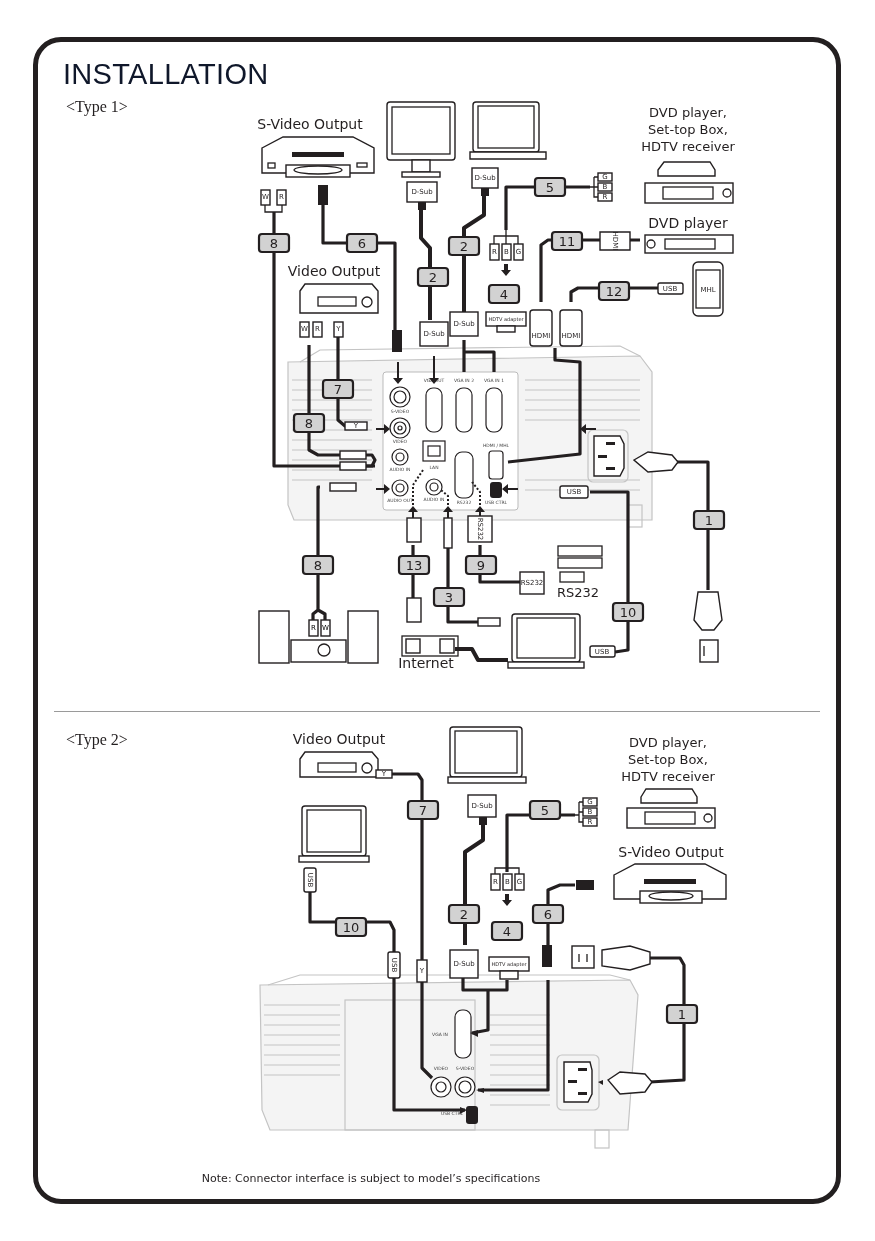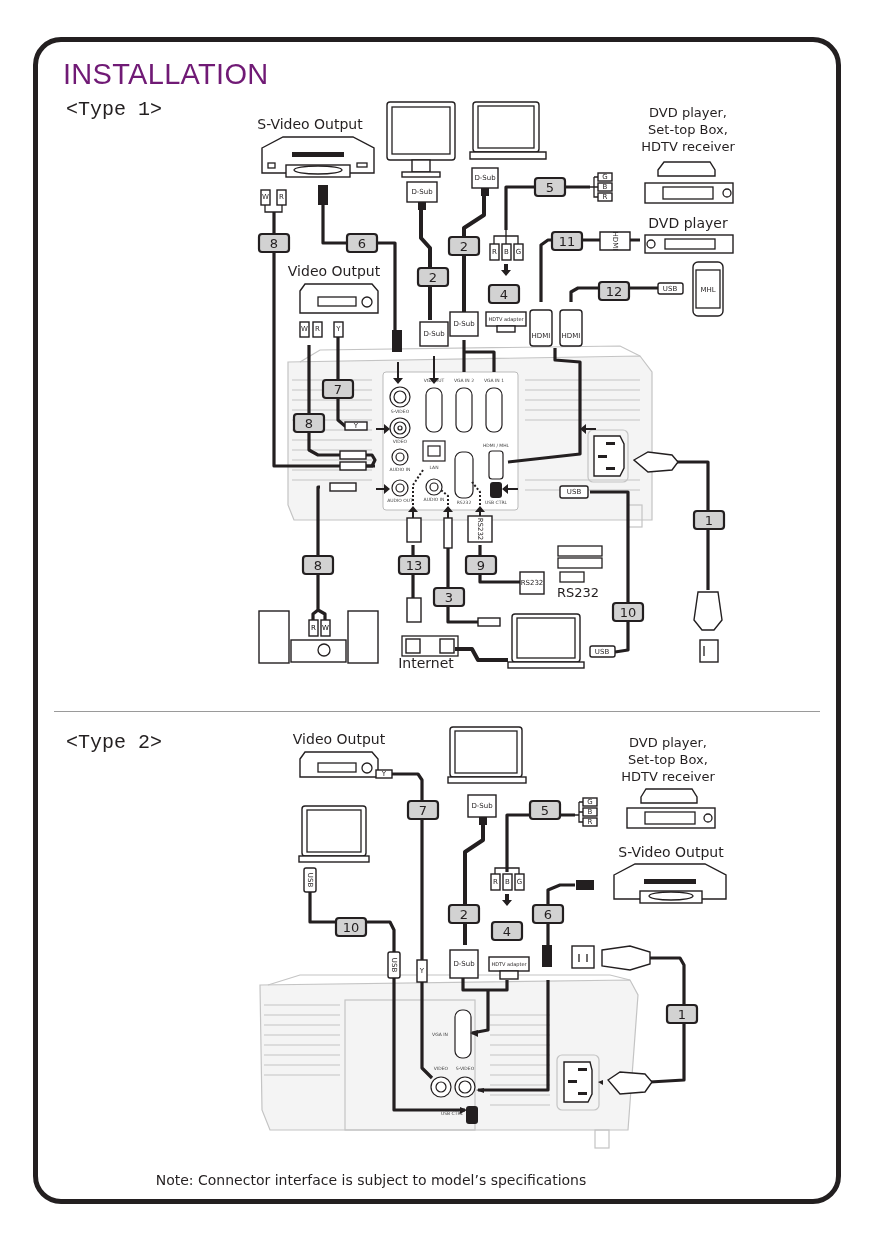--- a/index.html
+++ b/index.html
@@ -1,21 +1,21 @@
 <!DOCTYPE html>
 <html><head>
 <meta charset="utf-8">
 <style>
   html, body { margin:0; padding:0; background:#ffffff; }
   body { width:875px; height:1241px; position:relative; overflow:hidden; font-family:"DejaVu Sans", sans-serif; color:#231f20; }
   .frame { position:absolute; left:33px; top:37px; width:798px; height:1157px; border:5px solid #231f20; border-radius:28px; }
-  .title { position:absolute; left:63px; top:58px; font-family:"Liberation Sans", sans-serif; font-size:29px; letter-spacing:0.3px; color:#701a75; }
-  .type-label { position:absolute; font-family:Liberation Mono, monospace; font-size:20px; color:#231f20; }
+  .title { position:absolute; left:63px; top:58px; font-family:"Liberation Sans", sans-serif; font-size:29px; letter-spacing:0.3px; color:#0f172a; }
+  .type-label { position:absolute; font-family:Liberation Serif, serif; font-size:16px; color:#231f20; }
   .divider { position:absolute; left:54px; top:711px; width:766px; height:1px; background:#9a9a9a; }
-  .note { position:absolute; left:0; width:742px; top:1172px; text-align:center; font-size:14px; color:#231f20; }
+  .note { position:absolute; left:0; width:742px; top:1172px; text-align:center; font-size:11px; color:#231f20; }
   svg { position:absolute; left:0; top:0; }
   .lbl { font-family:"DejaVu Sans", sans-serif; fill:#231f20; }
   .badge rect { fill:#d2d2d2; stroke:#231f20; stroke-width:2.2; }
   .badge text { font-family:"DejaVu Sans", sans-serif; font-size:13px; fill:#231f20; text-anchor:middle; dominant-baseline:central; }
   .cable { fill:none; stroke:#231f20; stroke-width:3.2; stroke-linejoin:round; }
   .thin { fill:none; stroke:#231f20; stroke-width:1.3; }
   .ghost { fill:none; stroke:#c4c4c4; stroke-width:1.2; }
   .ghost-fill { fill:#f4f4f4; stroke:#c4c4c4; stroke-width:1.2; }
   .dev { fill:#ffffff; stroke:#231f20; stroke-width:1.4; }
   .port { fill:#fff; stroke:#231f20; stroke-width:1.2; }

